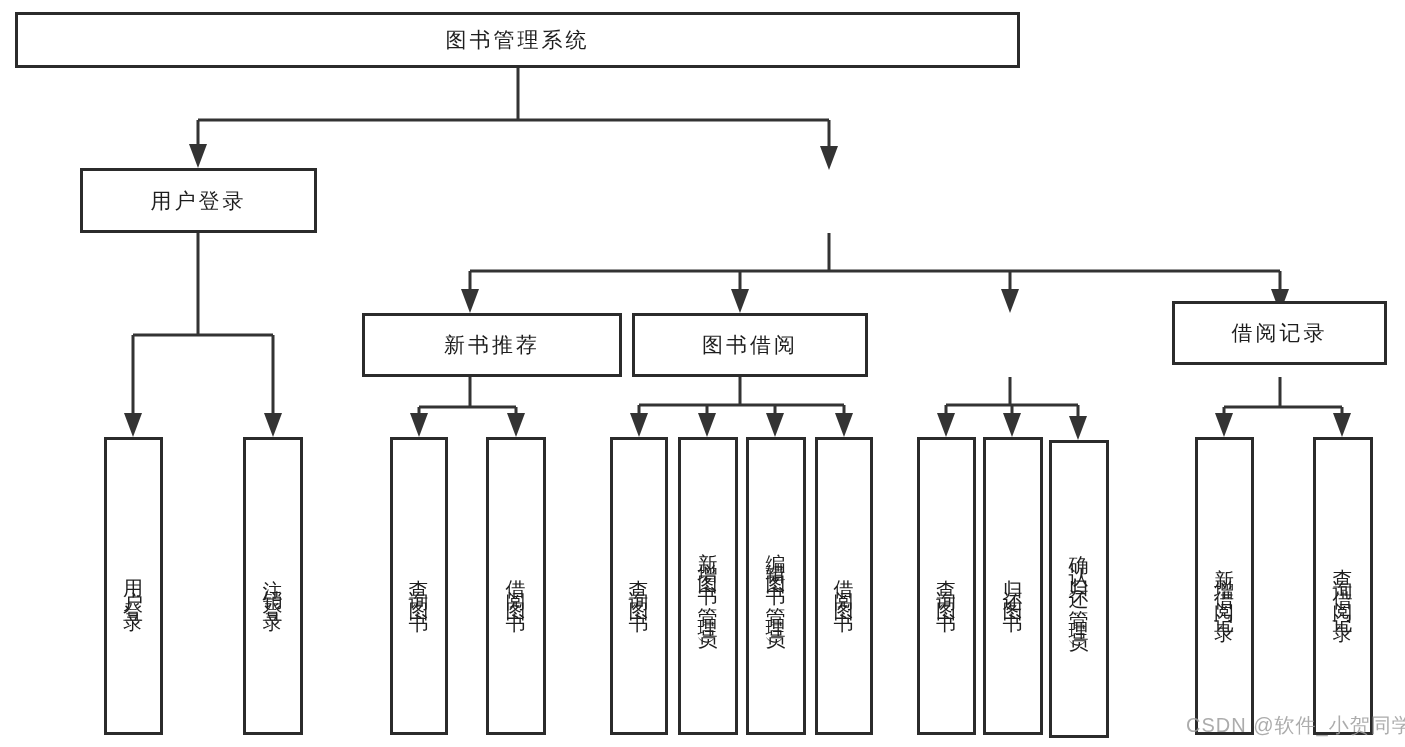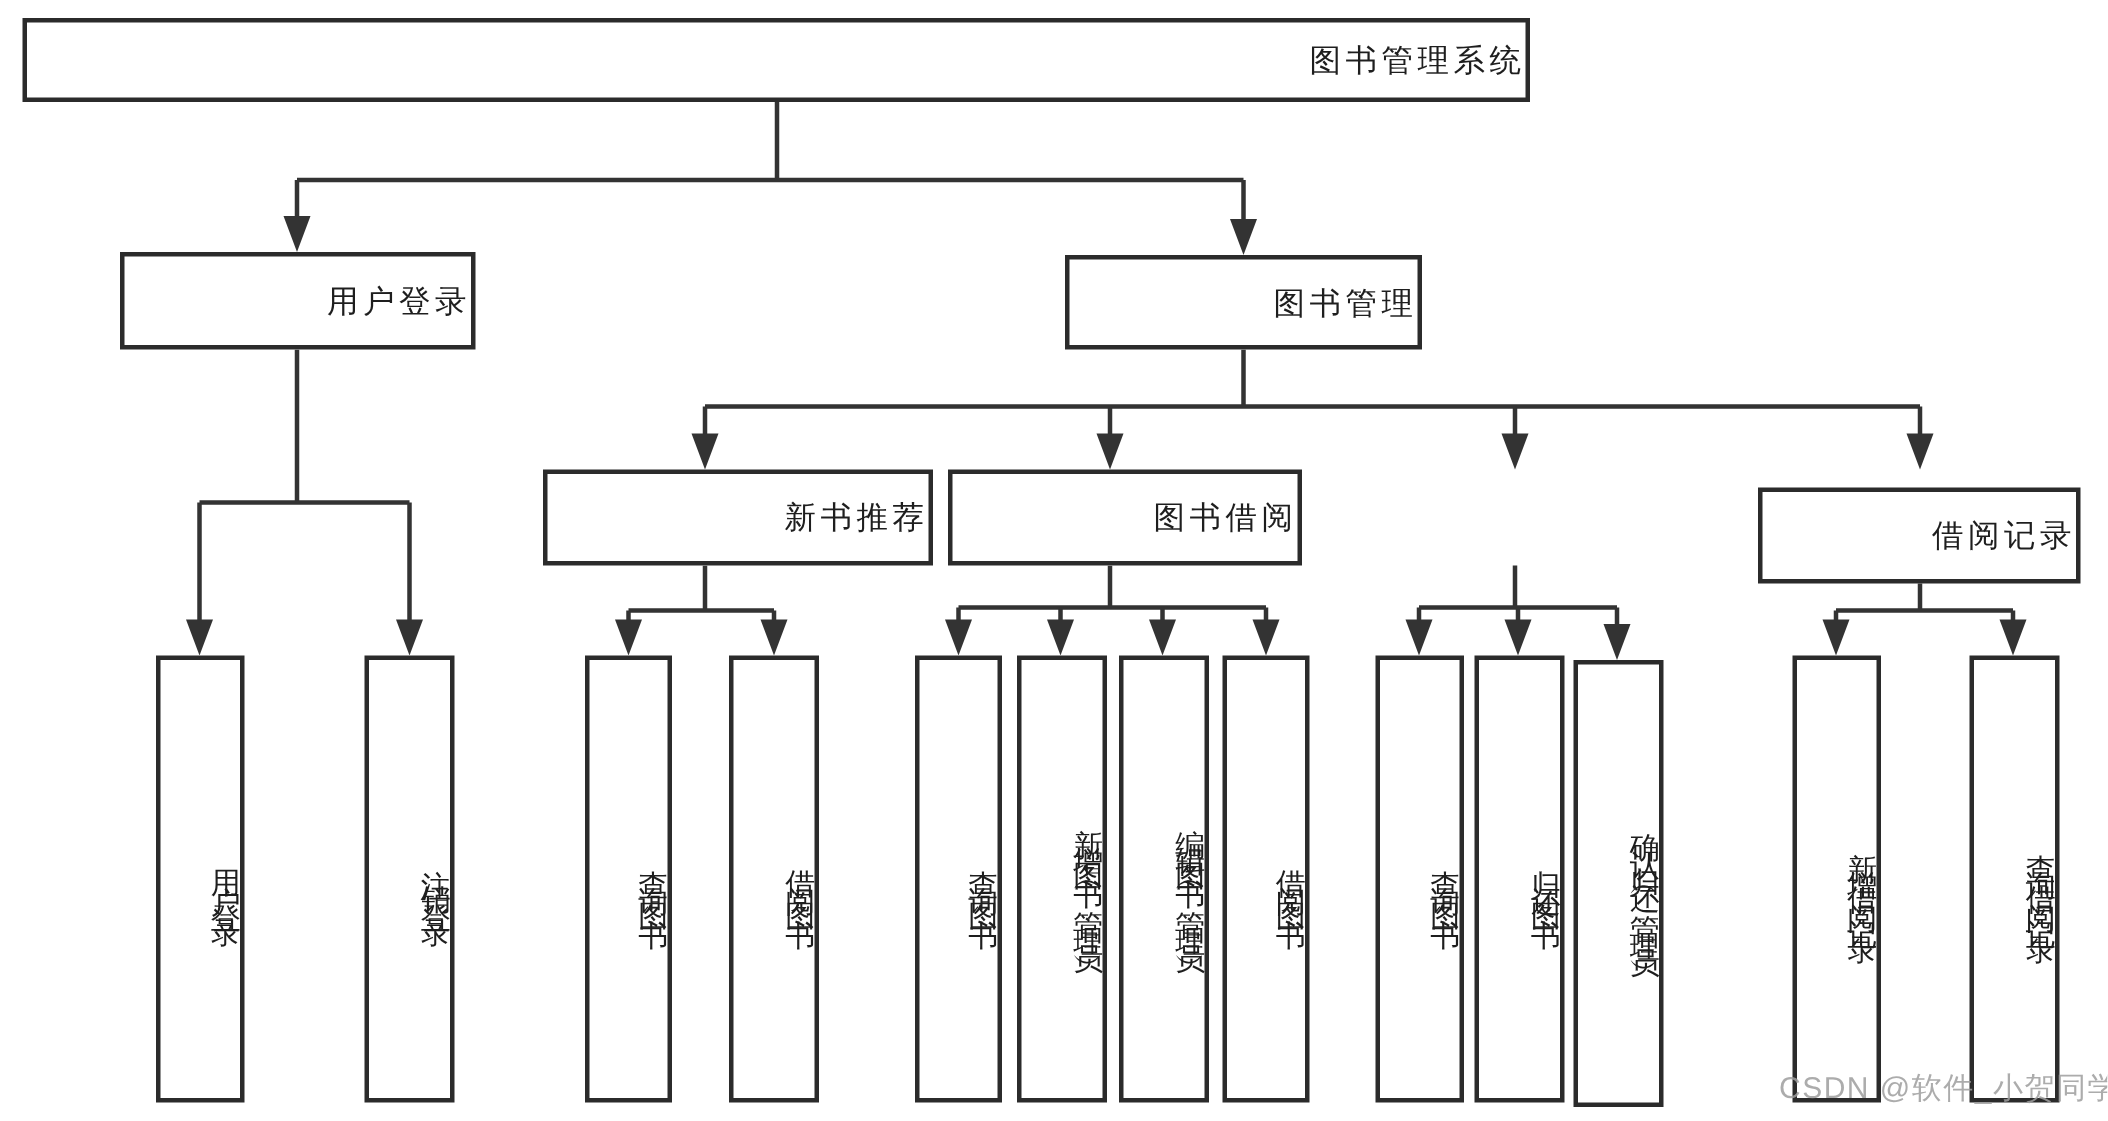--- a/index.html
+++ b/index.html
@@ -11,21 +11,21 @@
     overflow:hidden;
   }
   #connectors{position:absolute;left:0;top:0;width:1405px;height:747px;}
   .box{
     position:absolute;
     box-sizing:border-box;
     background:#ffffff;
     border:3px solid #2b2b2b;
     display:flex;
     align-items:center;
-    justify-content:flex-end;
+    justify-content:center;
     color:#1e1e1e;
   }
   .box.h span{
     font-size:21px;
     letter-spacing:3px;
     white-space:nowrap;
   }
   .box.v span{
     writing-mode:vertical-rl;
     text-orientation:mixed;
@@ -81,31 +81,28 @@
     </g>
   </svg>
 
   <div class="box h" style="left:15px;top:12px;width:1005px;height:56px">
     <span>图书管理系统</span>
   </div>
 
   <div class="box h" style="left:80px;top:168px;width:237px;height:65px">
     <span>用户登录</span>
   </div>
-  <div class="box h" style="left:710px;top:170px;width:238px;height:63px">
-    <span>图书管理</span>
-  </div>
 
   <div class="box h" style="left:362px;top:313px;width:260px;height:64px">
     <span>新书推荐</span>
   </div>
   <div class="box h" style="left:632px;top:313px;width:236px;height:64px">
     <span>图书借阅</span>
   </div>
-  <div class="box h" style="left:1172px;top:325px;width:215px;height:64px">
+  <div class="box h" style="left:1172px;top:301px;width:215px;height:64px">
     <span>借阅记录</span>
   </div>
 
   <div class="box v" style="left:104px;top:437px;width:59px;height:298px">
     <span>用户登录</span>
   </div>
   <div class="box v" style="left:243px;top:437px;width:60px;height:298px">
     <span>注销登录</span>
   </div>
   <div class="box v" style="left:390px;top:437px;width:58px;height:298px">

